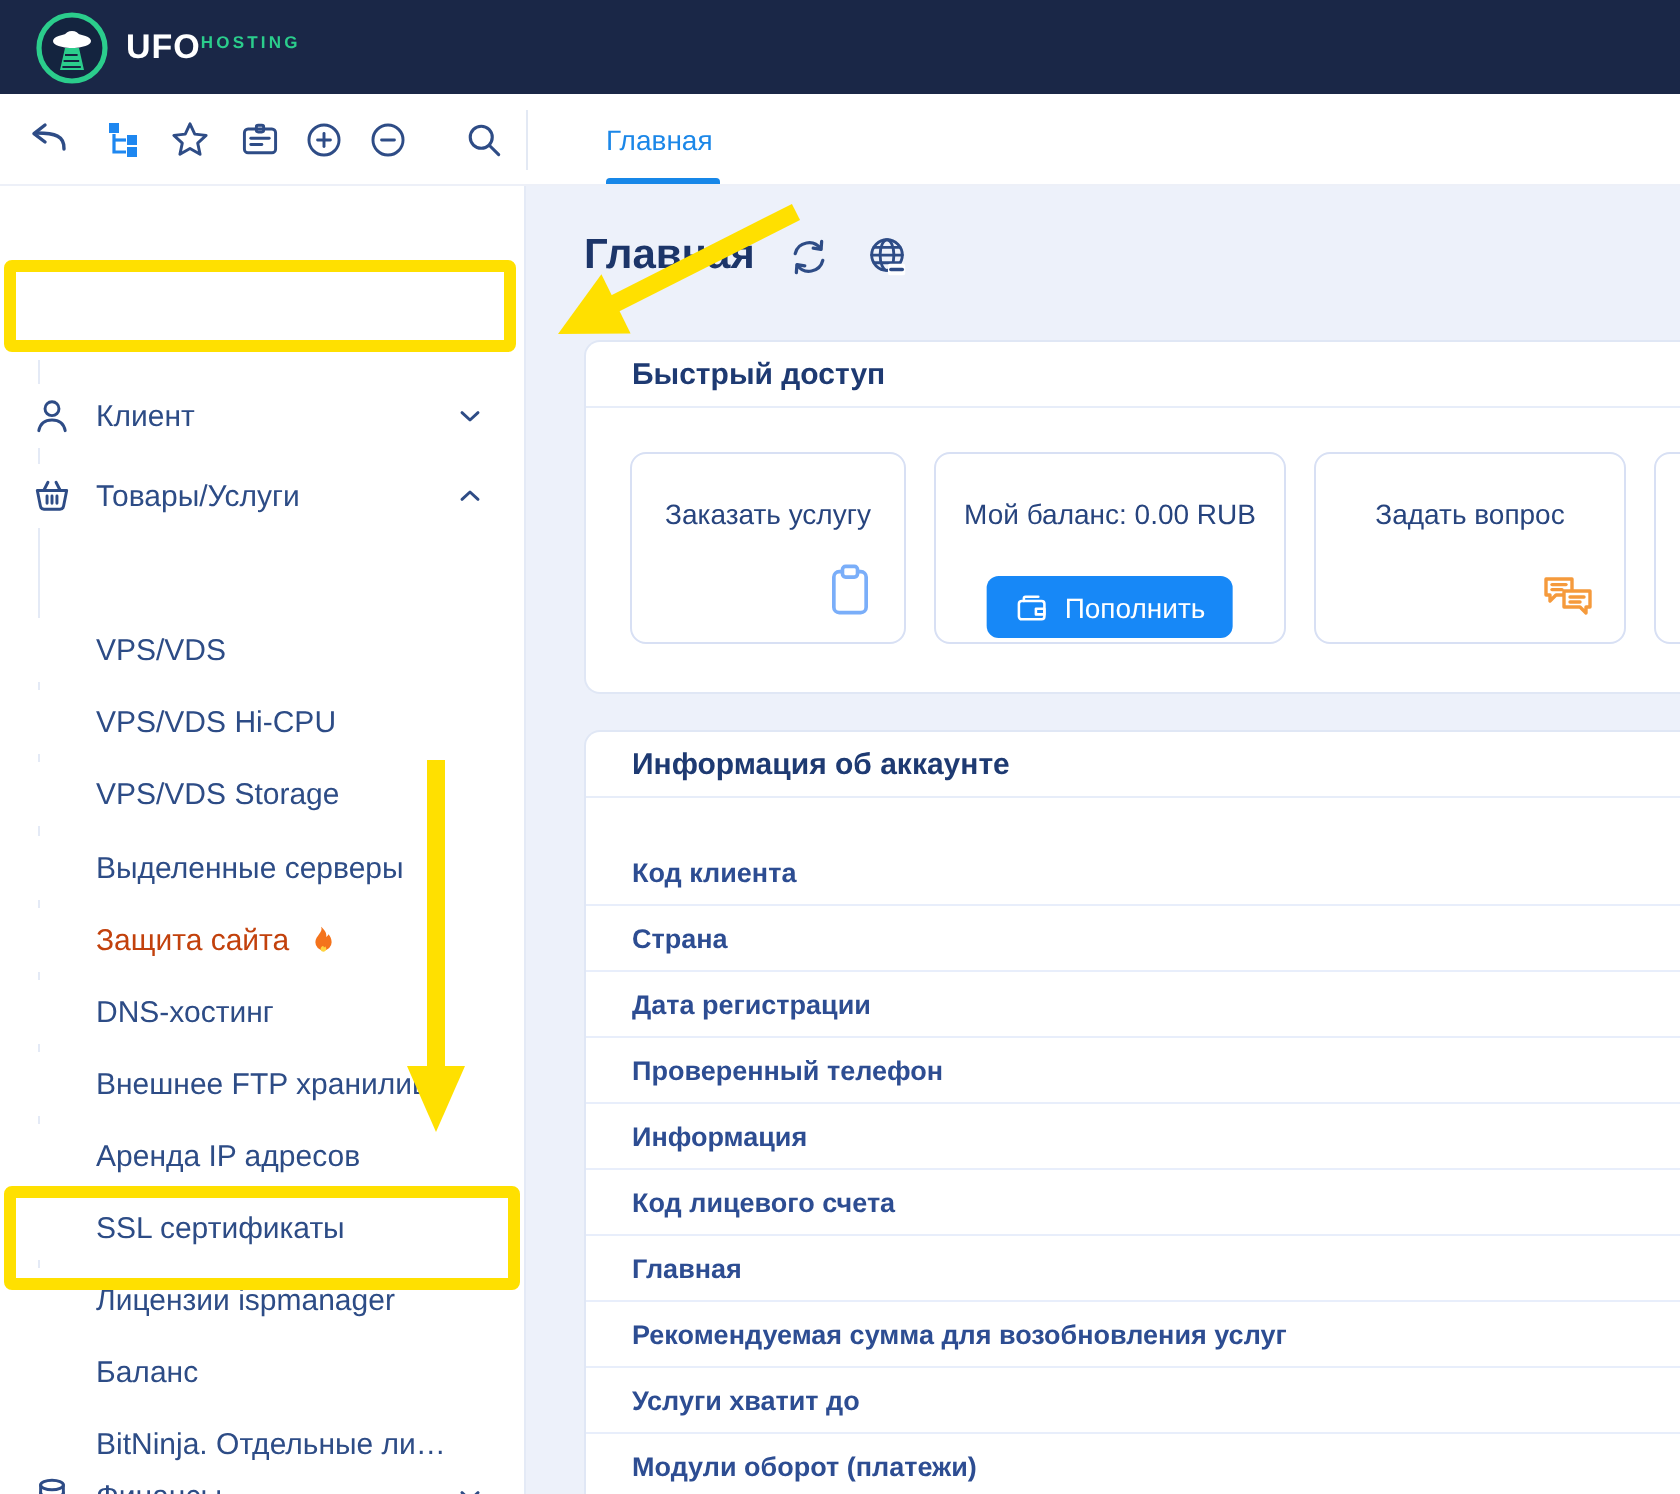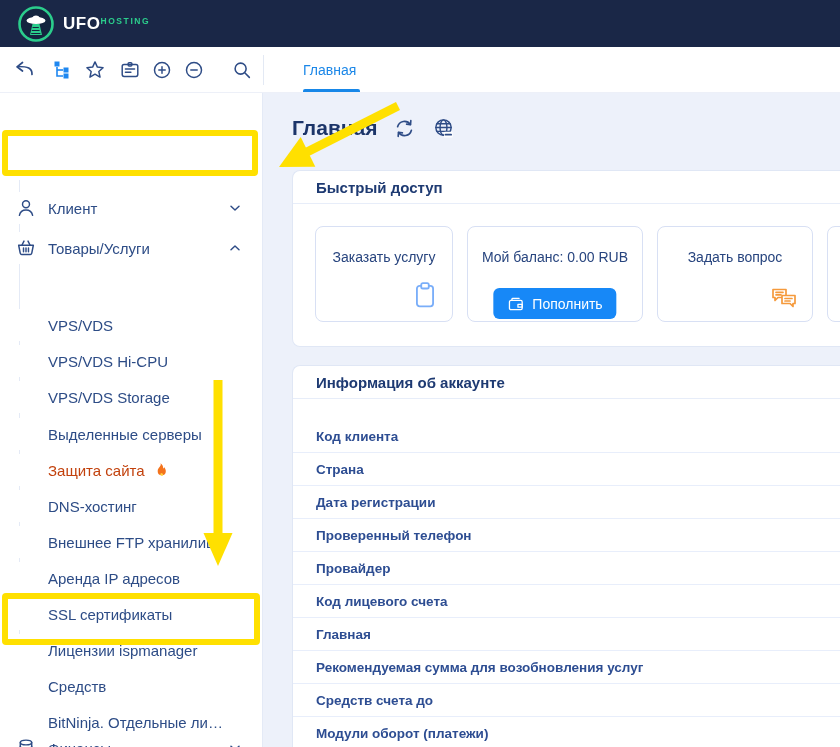--- a/index.html
+++ b/index.html
@@ -206,21 +206,21 @@
     <div class="side-item sub" style="top:423px">
         <span class="slabel">Аренда IP адресов</span>
       </div>
     <div class="side-item sub" style="top:459px">
         <span class="slabel">SSL сертификаты</span>
       </div>
     <div class="side-item sub" style="top:495px">
         <span class="slabel">Лицензии ispmanager</span>
       </div>
     <div class="side-item sub" style="top:531px">
-        <span class="slabel">Средств</span>
+        <span class="slabel">Баланс</span>
       </div>
     <div class="side-item sub" style="top:567px">
         <span class="slabel">BitNinja. Отдельные ли…</span>
       </div>
     <div class="side-item sub" style="top:603px">
         <span class="slabel">Домены</span>
       </div>
 
     <div class="side-item section" style="top:639px">
       <span class="sicon">
@@ -315,33 +315,33 @@
       <div class="info-row">
           <span>Страна</span>
         </div>
       <div class="info-row">
           <span>Дата регистрации</span>
         </div>
       <div class="info-row">
           <span>Проверенный телефон</span>
         </div>
       <div class="info-row">
-          <span>Провайдер</span>
+          <span>Информация</span>
         </div>
       <div class="info-row">
           <span>Код лицевого счета</span>
         </div>
       <div class="info-row">
           <span>Главная</span>
         </div>
       <div class="info-row">
           <span>Рекомендуемая сумма для возобновления услуг</span>
         </div>
       <div class="info-row">
-          <span>Средств счета до</span>
+          <span>Услуги хватит до</span>
         </div>
       <div class="info-row">
           <span>Модули оборот (платежи)</span>
         </div>
     </div>
   </div>
 
   <div class="hl-box hl-1"></div>
   <div class="hl-box hl-2"></div>
   <svg class="overlay" width="840" height="747" viewBox="0 0 840 747">

